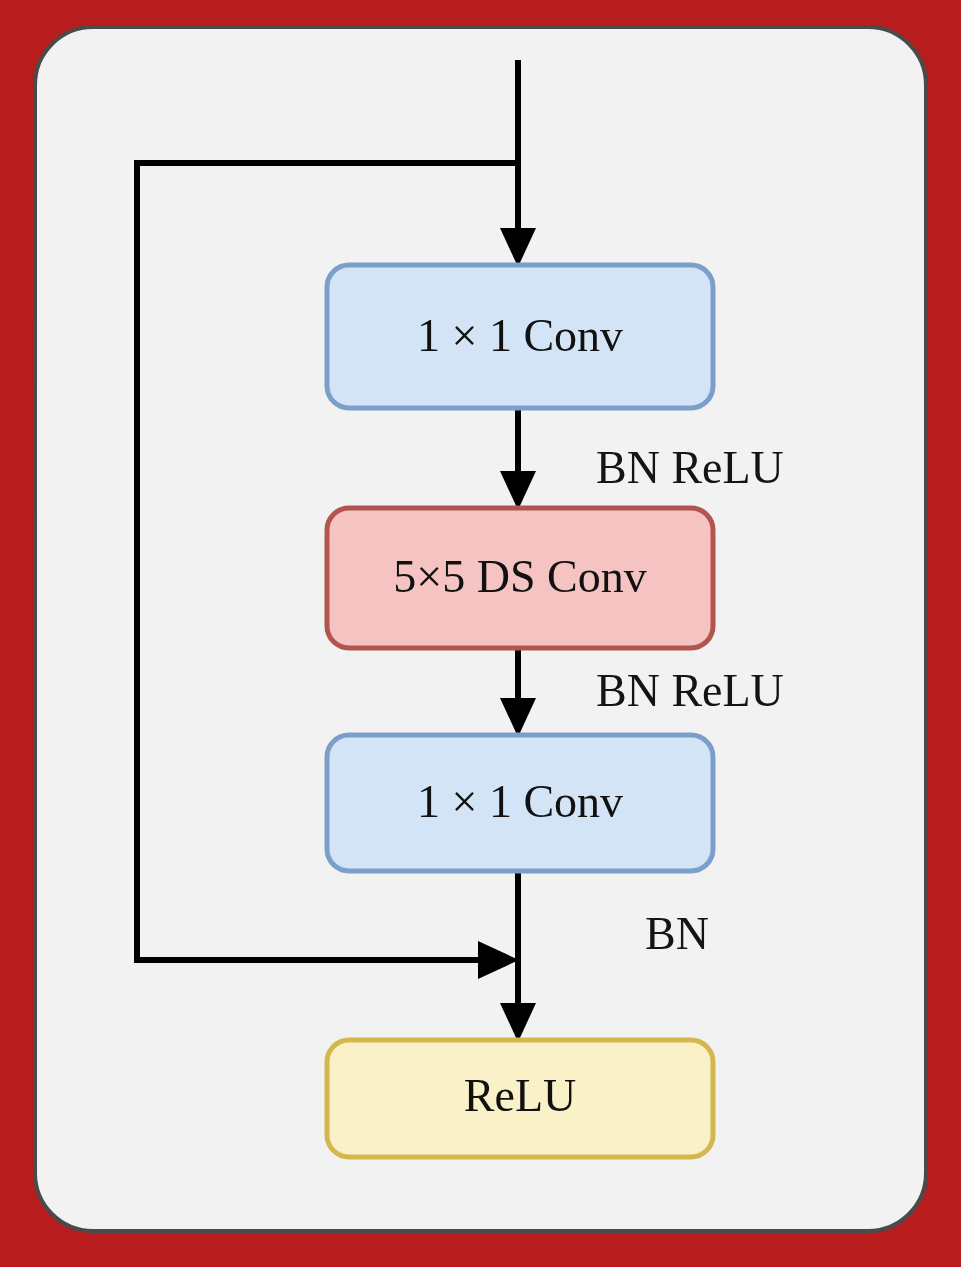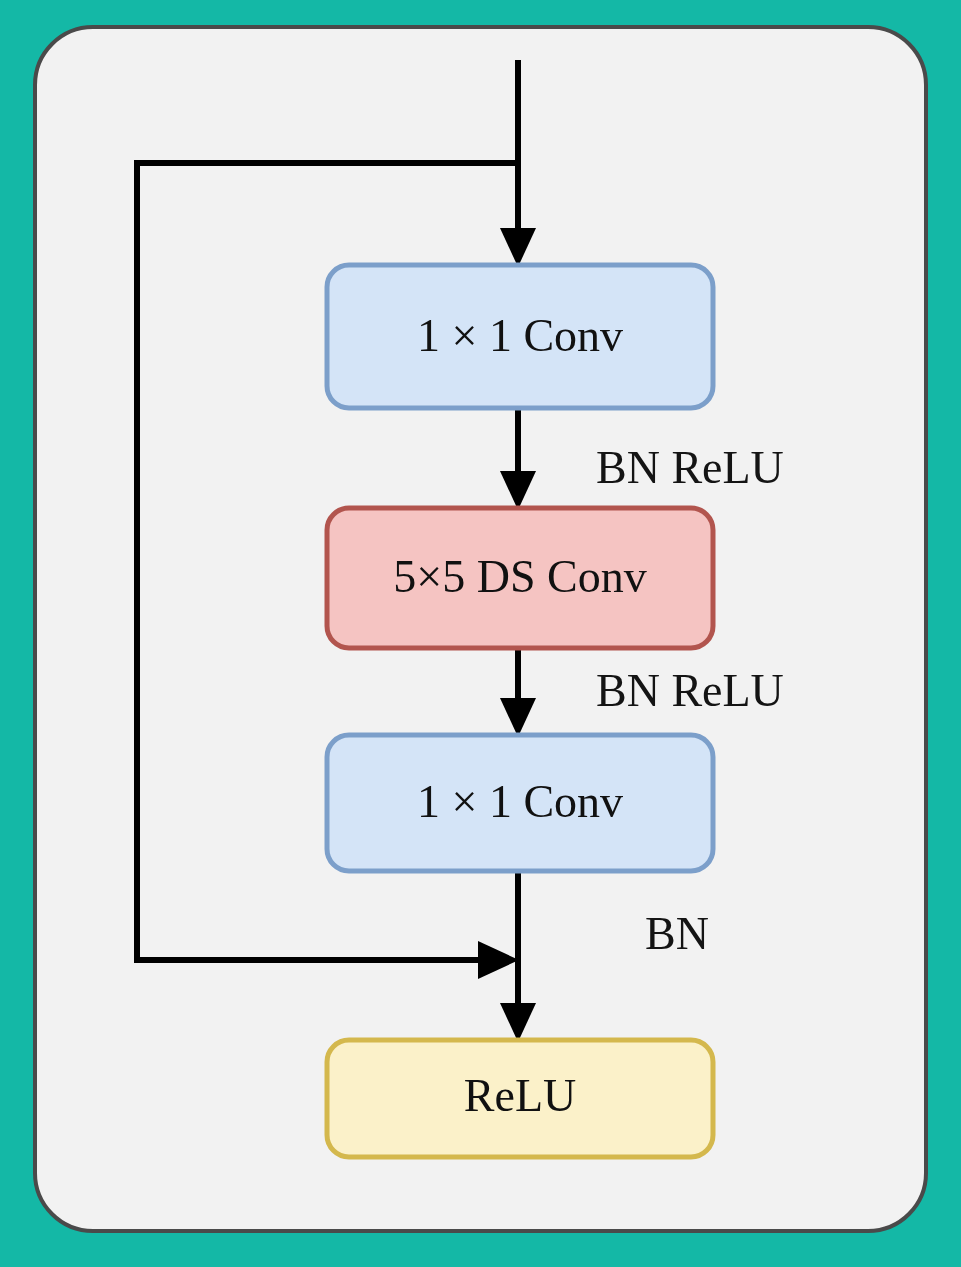--- a/index.html
+++ b/index.html
@@ -11,21 +11,21 @@
   body {
     width: 961px;
     height: 1267px;
     font-family: "Liberation Serif", "DejaVu Serif", serif;
     overflow: hidden;
   }
   #diagram-root {
     position: relative;
     width: 961px;
     height: 1267px;
-    background: #14b8a6;
+    background: #b91c1c;
   }
   #diagram-svg {
     position: absolute;
     top: 0;
     left: 0;
     width: 961px;
     height: 1267px;
     display: block;
   }
   .node-label {

